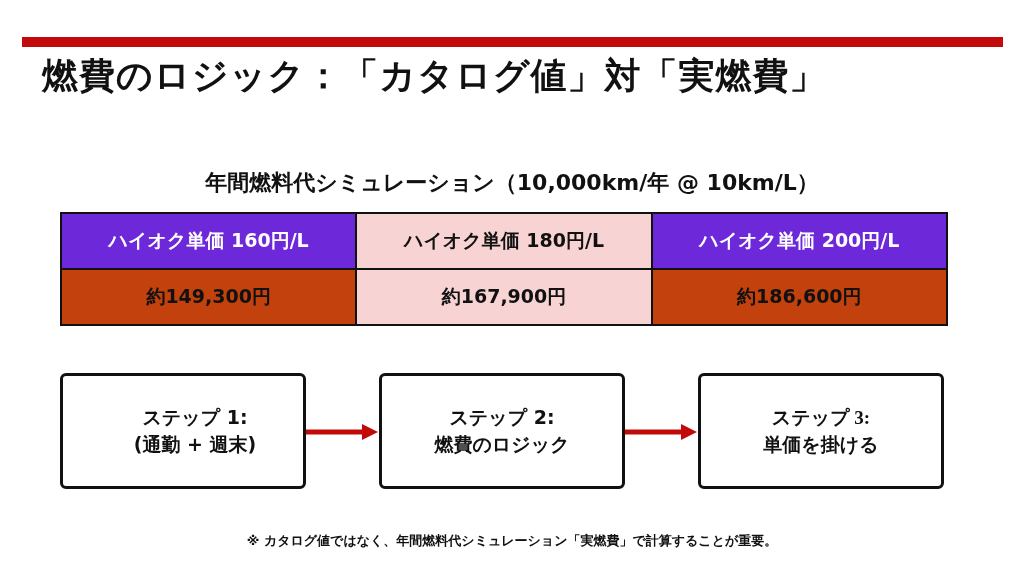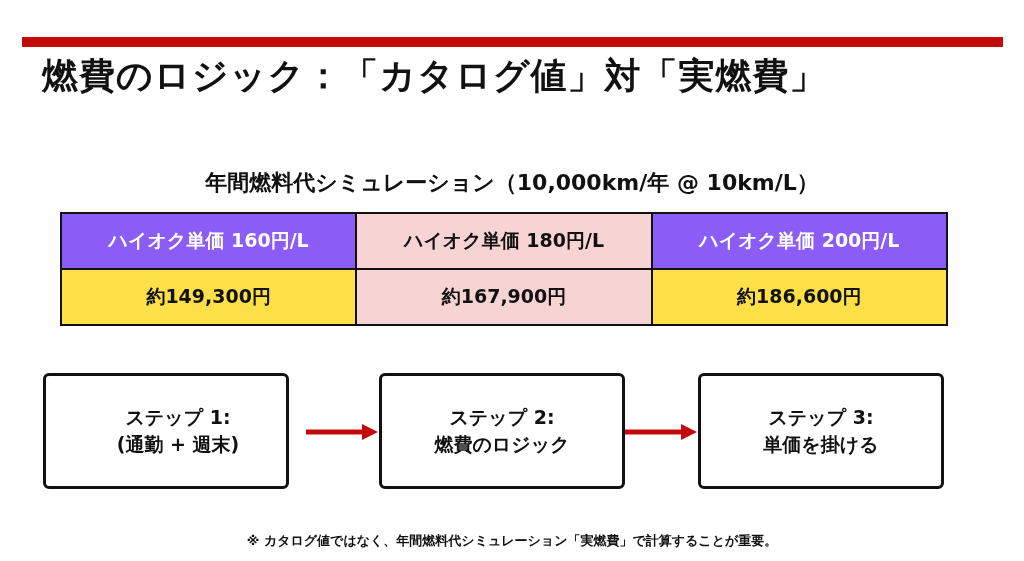--- a/index.html
+++ b/index.html
@@ -16,32 +16,32 @@
     position: absolute; left: 0; width: 1024px; top: 168px; text-align: center;
     font-size: 22px; font-weight: 700; white-space: nowrap;
   }
   .sim-table {
     position: absolute; left: 60px; top: 212px; width: 888px;
     border-collapse: collapse; table-layout: fixed;
   }
   .sim-table td {
     border: 2px solid #111; text-align: center; font-weight: 700; font-size: 19px; padding: 0;
   }
-  .sim-table tr.head td { height: 54px; background: #8b5cf6; color: #fff; }
-  .sim-table tr.vals td { height: 54px; background: #fde047; color: #111; }
+  .sim-table tr.head td { height: 54px; background: #6d28d9; color: #fff; }
+  .sim-table tr.vals td { height: 54px; background: #c2410c; color: #111; }
   .sim-table td.hl { background: #f8d3d3 !important; color: #111 !important; text-align: center; }
   .step {
     position: absolute; top: 373px; width: 246px; height: 116px; border: 3px solid #111;
     border-radius: 6px; background: #fff; box-sizing: border-box;
     display: flex; flex-direction: column; justify-content: center; align-items: center;
     font-weight: 700; font-size: 19px; line-height: 27px; text-align: center;
   }
-  .step1 { left: 43px; padding-left: 24px; }
+  .step1 { left: 60px; padding-left: 24px; }
   .step2 { left: 379px; }
-  .step3 { left: 698px; }
+  .step3 { left: 698px; font-family: Liberation Serif, serif; }
   .arrow { position: absolute; top: 424px; width: 72px; height: 16px; }
   .arrow1 { left: 306px; }
   .arrow2 { left: 625px; }
   .note {
     position: absolute; left: 0; width: 1024px; top: 532px; text-align: center;
     font-size: 13px; font-weight: 700; white-space: nowrap;
   }
 </style>
 </head>
 <body>

